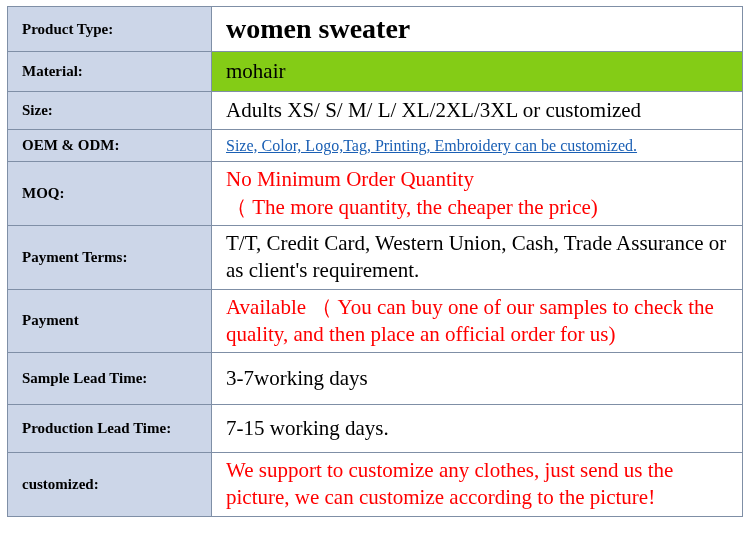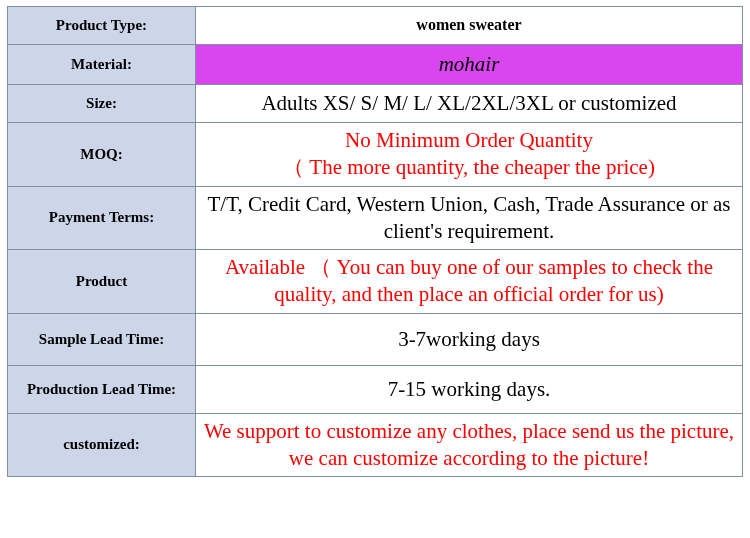--- a/index.html
+++ b/index.html
@@ -14,45 +14,43 @@
     overflow: hidden;
   }
   .spec-table {
     width: 736px;
     margin: 6px auto 0 auto;
     border-collapse: collapse;
     table-layout: fixed;
   }
   .spec-table td {
     border: 1px solid #7f8fa6;
-    padding: 4px 6px;
+    padding: 4px 14px;
     vertical-align: middle;
-    text-align: center;
   }
   .label-cell {
     width: 175px;
     background: #ccd6e8;
     font-weight: bold;
     font-size: 15px;
     color: #000;
     line-height: 1.15;
   }
   .value-cell {
     background: #ffffff;
     font-size: 17px;
     color: #000;
     line-height: 1.3;
   }
   .value-cell.shaded {
-    background: #d946ef;
-    font-style: italic;
+    background: #84cc16;
   }
   .v-title {
     font-weight: bold;
-    font-size: 16px;
+    font-size: 28px;
   }
   .v-big {
     font-size: 21px;
   }
   .v-link {
     color: #1a5fb4;
     text-decoration: underline;
     font-size: 16px;
   }
   .v-red {
@@ -80,39 +78,45 @@
       <td class="value-cell v-title">women sweater</td>
     </tr>
     <tr class="row-h-2">
       <td class="label-cell">Material:</td>
       <td class="value-cell shaded v-big">mohair</td>
     </tr>
     <tr class="row-h-3">
       <td class="label-cell">Size:</td>
       <td class="value-cell v-big">Adults XS/ S/ M/ L/ XL/2XL/3XL or customized</td>
     </tr>
+    <tr class="row-h-4">
+      <td class="label-cell">OEM &amp; ODM:</td>
+      <td class="value-cell nowrap-pad">
+        <span class="v-link">Size, Color, Logo,Tag, Printing, Embroidery can be customized.</span>
+      </td>
+    </tr>
     <tr class="row-h-5">
       <td class="label-cell">MOQ:</td>
       <td class="value-cell v-red v-big" style="white-space: pre-line;">No Minimum Order Quantity
 （ The more quantity, the cheaper the price)</td>
     </tr>
     <tr class="row-h-6">
       <td class="label-cell">Payment Terms:</td>
       <td class="value-cell v-big">T/T, Credit Card, Western Union, Cash, Trade Assurance or as client's requirement.</td>
     </tr>
     <tr class="row-h-7">
-      <td class="label-cell">Product</td>
+      <td class="label-cell">Payment</td>
       <td class="value-cell v-red v-big">Available （ You can buy one of our samples to check the quality, and then place an official order for us)</td>
     </tr>
     <tr class="row-h-8">
       <td class="label-cell">Sample Lead Time:</td>
       <td class="value-cell v-big">3-7working days</td>
     </tr>
     <tr class="row-h-9">
       <td class="label-cell">Production Lead Time:</td>
       <td class="value-cell v-big">7-15 working days.</td>
     </tr>
     <tr class="row-h-10">
       <td class="label-cell">customized:</td>
-      <td class="value-cell v-red v-big">We support to customize any clothes, place send us the picture, we can customize according to the picture!</td>
+      <td class="value-cell v-red v-big">We support to customize any clothes, just send us the picture, we can customize according to the picture!</td>
     </tr>
   </tbody>
 </table>
 
 </body></html>

